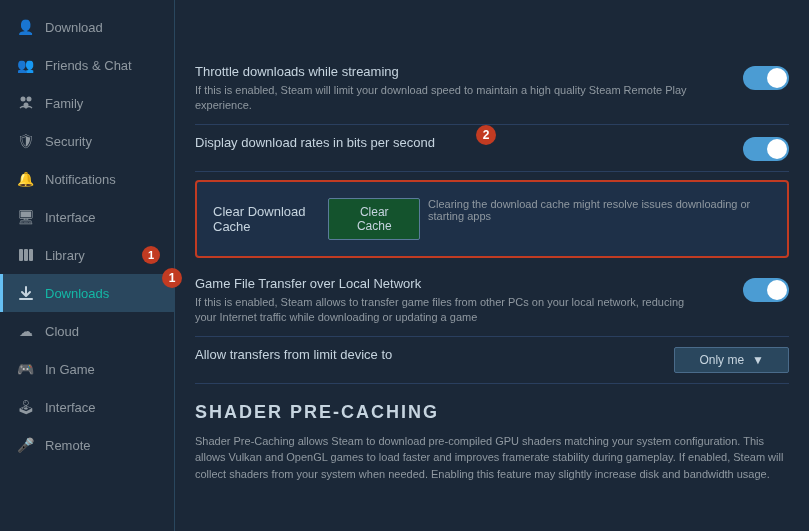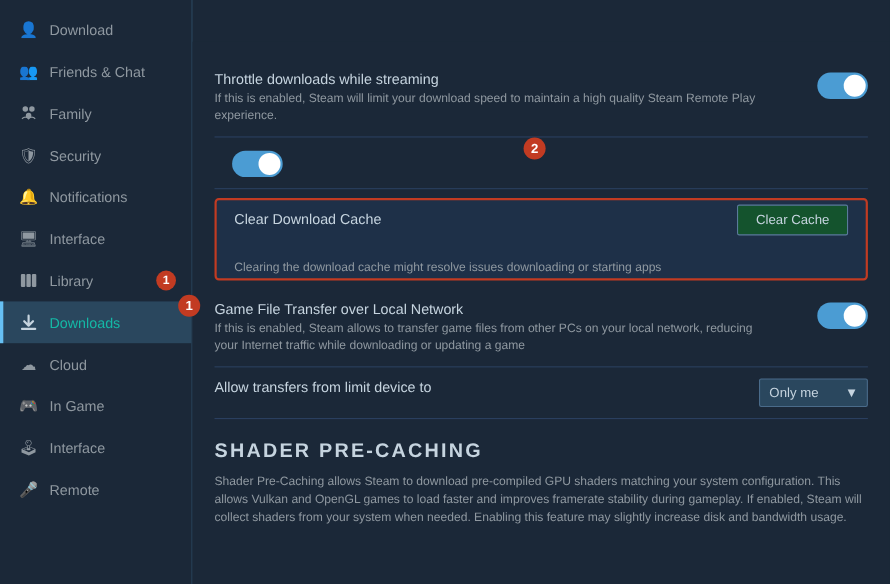--- a/index.html
+++ b/index.html
@@ -114,26 +114,26 @@
       top: 2px;
       transition: left 0.2s;
     }
 
     .toggle.on .toggle-knob { left: 24px; }
 
     
     .cache-box {
       border: 2px solid #c23b22;
       border-radius: 4px;
-      padding: 4px 16px;
+      padding: 16px 16px;
       margin: 8px 0;
       background: #1e3048;
       display: flex;
-      flex-direction: column;
-      gap: 23px;
+      flex-direction: row;
+      gap: 8px;
     }
 
     .cache-box-top {
       display: flex;
       align-items: center;
       justify-content: space-between;
     }
 
     .cache-title {
       color: #c6d4df;
@@ -153,27 +153,27 @@
     .cache-desc {
       color: #8f98a0;
       font-size: 11px;
     }
 
     
     .dropdown {
       background: #2a475e;
       color: #c6d4df;
       border: 1px solid #4a6b8a;
-      padding: 5px 8px;
+      padding: 5px 24px;
       cursor: pointer;
       font-size: 12px;
       border-radius: 2px;
       display: flex;
       align-items: center;
-      gap: 24px;
+      gap: 8px;
       flex-shrink: 0;
       margin-left: 16px;
     }
 
     
     .section-header {
       color: #c6d4df;
       font-size: 18px;
       font-weight: bold;
       letter-spacing: 2px;
@@ -296,20 +296,23 @@
     <div class="setting-text">
       <div class="setting-title">Throttle downloads while streaming</div>
       <div class="setting-desc">If this is enabled, Steam will limit your download speed to maintain a high quality Steam Remote Play experience.</div>
     </div>
     <div class="toggle on">
       <div class="toggle-knob"></div>
     </div>
   </div>
 
   <div class="setting-row">
+    <div class="setting-text">
+      <div class="setting-title">Display download rates in bits per second</div>
+    </div>
     <div class="toggle on">
       <div class="toggle-knob"></div>
     </div>
   </div>
 
   <div class="cache-box">
     <div class="cache-box-top">
       <span class="cache-title">Clear Download Cache</span>
       <button class="clear-cache-btn">Clear Cache</button>
     </div>

